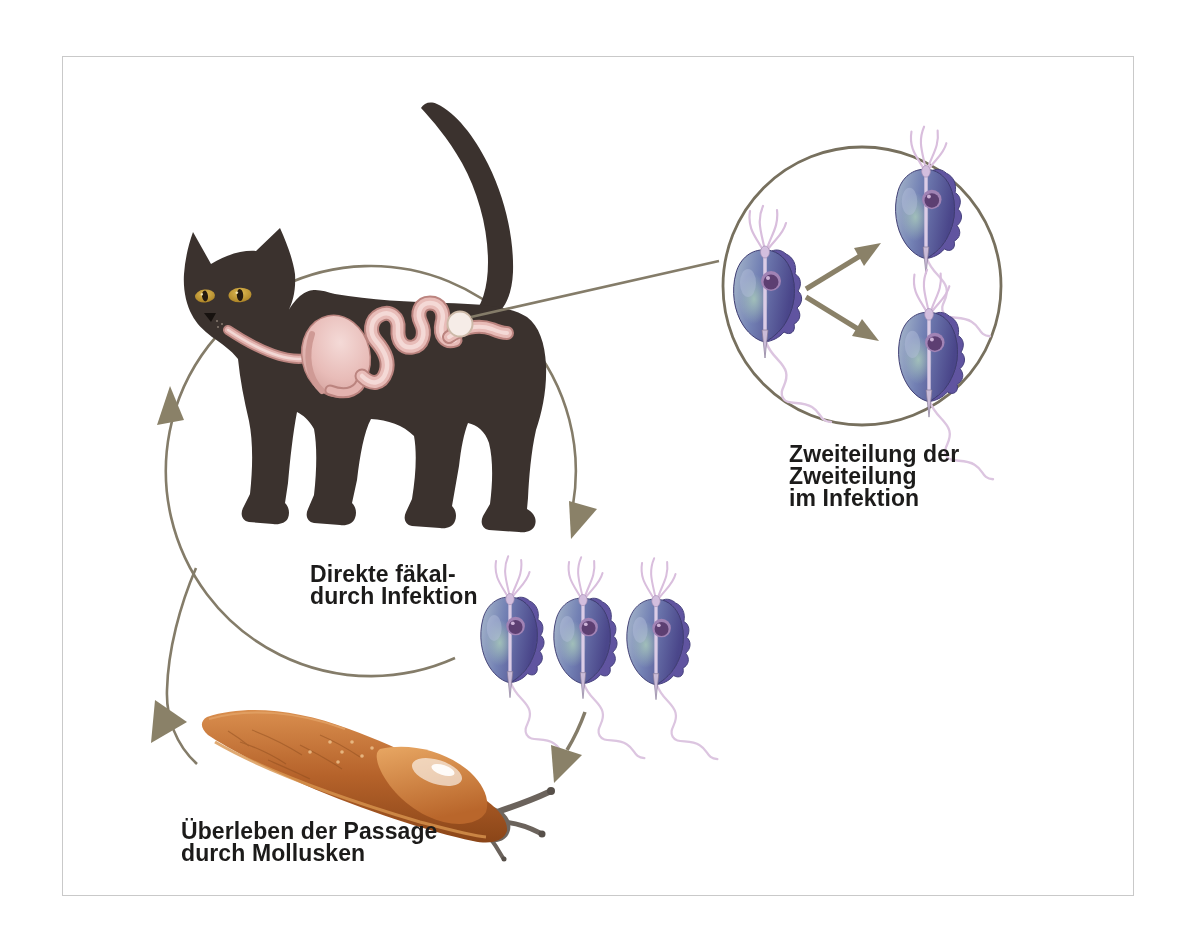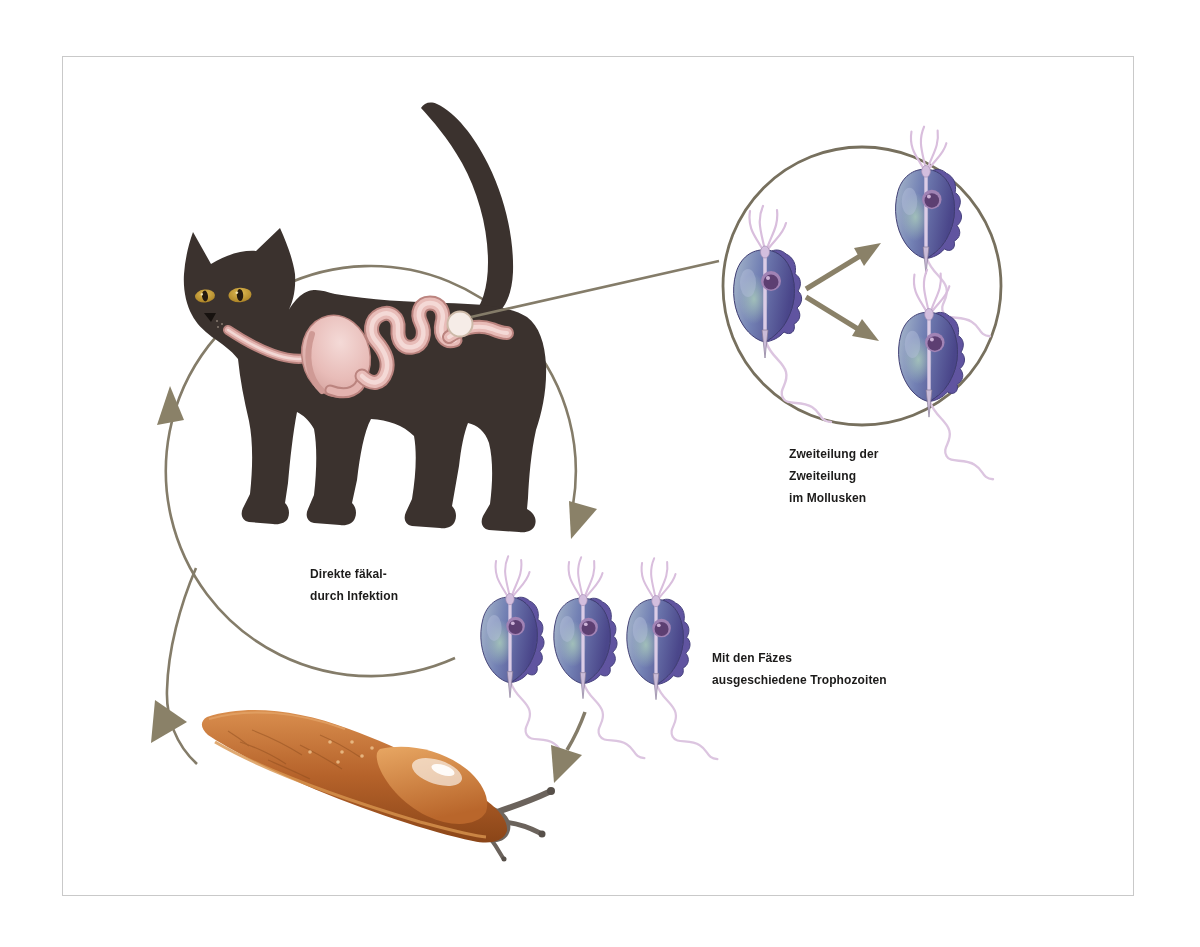--- a/index.html
+++ b/index.html
@@ -1,21 +1,21 @@
 <!DOCTYPE html>
 <html><head>
 <meta charset="utf-8">
 <style>
   html,body{margin:0;padding:0;background:#ffffff;}
   .canvas{position:relative;width:1200px;height:947px;background:#ffffff;overflow:hidden;
           font-family:"Liberation Sans",sans-serif;}
   .frame{position:absolute;left:62px;top:56px;width:1070px;height:838px;
          border:1.5px solid #c9c9c9;background:#ffffff;}
   svg.art{position:absolute;left:0;top:0;width:1200px;height:947px;}
-  .label{position:absolute;font-weight:bold;font-size:12px;line-height:22px;
+  .label{position:absolute;font-weight:bold;font-size:23px;line-height:22px;
          color:#1c1b1a;white-space:nowrap;letter-spacing:0.1px;}
   .label span{display:block;}
 </style>
 </head>
 <body>
 
 <div class="canvas">
   <div class="frame"></div>
 
   <svg class="art" viewBox="0 0 1200 947">
@@ -206,23 +206,23 @@
           <circle cx="338" cy="762" r="1.8"></circle>
           <circle cx="372" cy="748" r="1.8"></circle>
         <circle cx="310" cy="752" r="1.8"></circle>
       </g>
     </g>
   </svg>
 
   <div class="label" style="left:789px;top:443px;">
     <span>Zweiteilung der</span>
     <span>Zweiteilung</span>
-    <span>im Mollusken</span>
+    <span>im Infektion</span>
   </div>
   <div class="label" style="left:310px;top:563px;">
     <span>Direkte fäkal-</span>
     <span>durch Infektion</span>
   </div>
-  <div class="label" style="left:712px;top:647px;">
-    <span>Mit den Fäzes</span>
-    <span>ausgeschiedene Trophozoiten</span>
+  <div class="label" style="left:181px;top:820px;">
+    <span>Überleben der Passage</span>
+    <span>durch Mollusken</span>
   </div>
 </div>
 
 </body></html>

